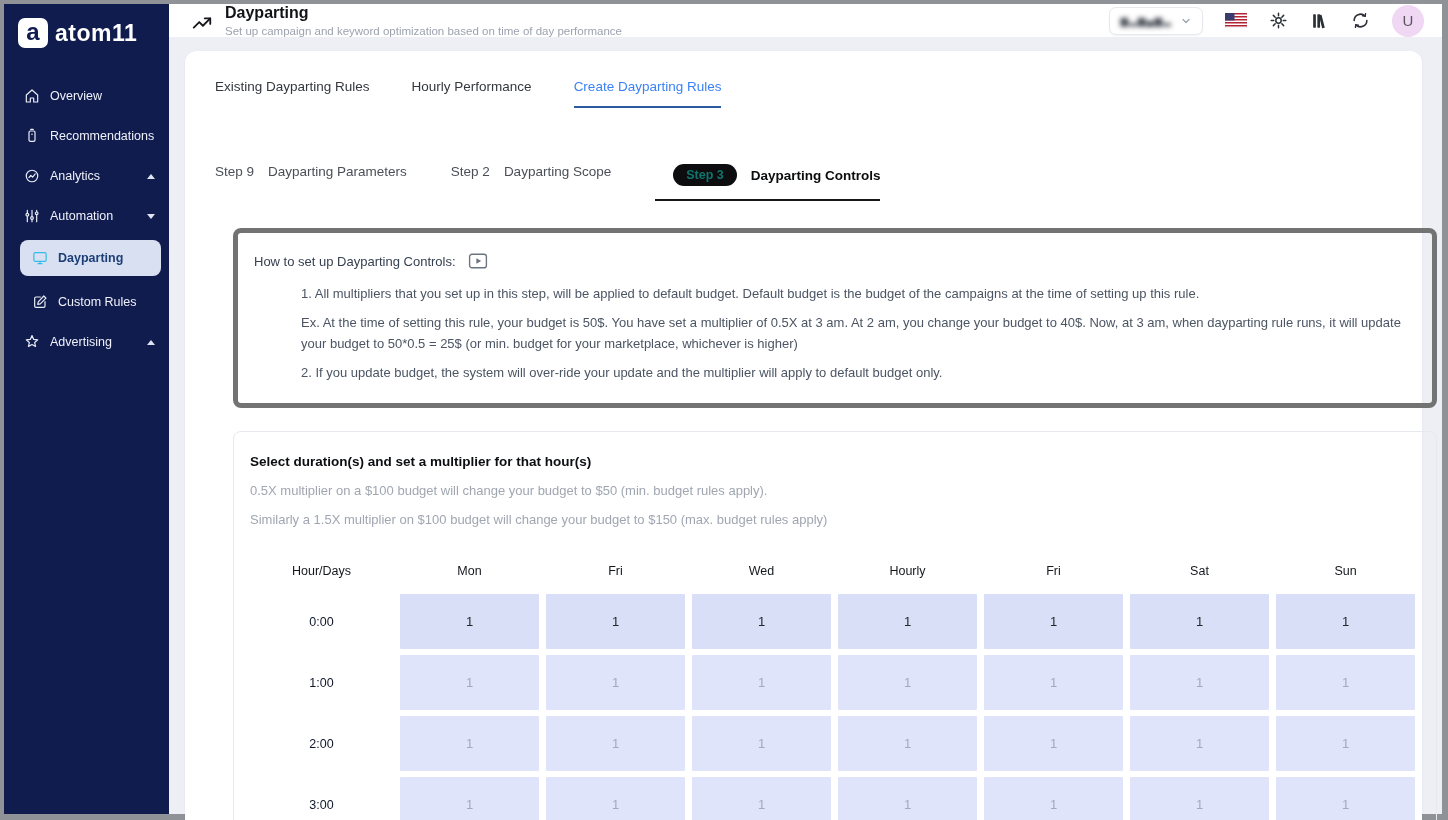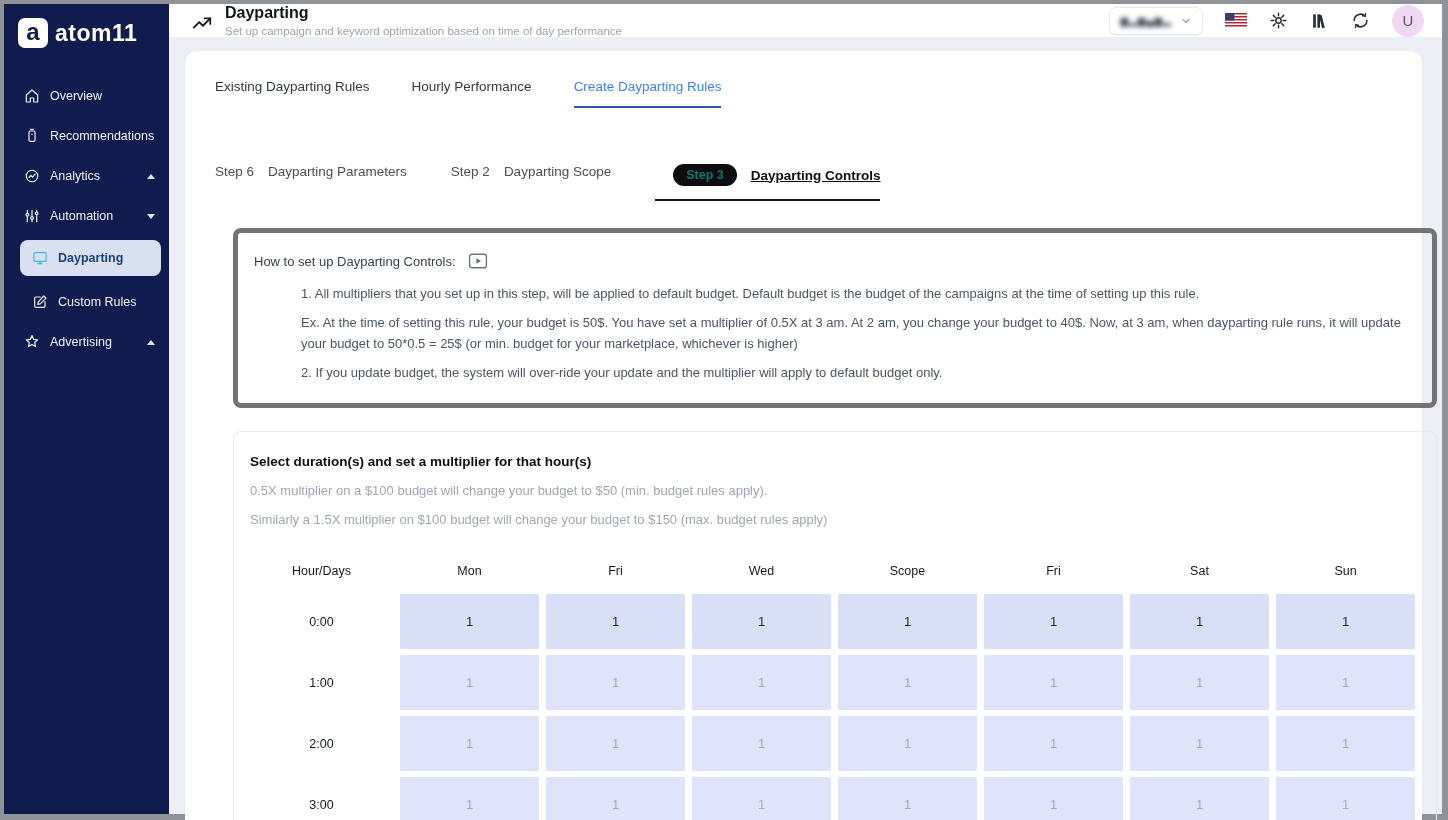--- a/index.html
+++ b/index.html
@@ -43,21 +43,21 @@
   .tabs { display:flex; gap:42px; }
   .tab { font-size:13.5px; color:#33383f; padding-bottom:12px; cursor:pointer; }
   .tab.active { color:#3b82f6; font-weight:500; border-bottom:2px solid #2c5aa0; }
 
   
   .steps { display:flex; gap:44px; margin-top:56px; align-items:flex-start; }
   .step { display:flex; align-items:center; gap:14px; font-size:13.5px; color:#4a4f57; cursor:pointer; }
   .step .num { font-size:13.5px; }
   .step.active { padding:0 0 13px 18px; border-bottom:2.5px solid #16181b; }
   .step.active .num { background:#0d0d0f; color:#0f766e; border-radius:999px; padding:4px 13px; font-weight:600; font-size:12.5px; }
-  .step.active .lbl { color:#0b0c0e; font-weight:600;text-decoration:underline; }
+  .step.active .lbl { color:#0b0c0e; font-weight:600; }
 
   
   .info-card { margin:27px 30px 0 18px; width:1204px; border:5px solid #737373; border-radius:8px; padding:20px 18px 20px 16px; }
   .info-head { display:flex; align-items:center; gap:12px; font-size:13px; color:#374151; }
   .play-ic { color:#6b7280; cursor:pointer; }
   .info-paras { margin-top:14px;margin-left:47px; }
   .info-paras p { font-size:13px; color:#4b5563; line-height:21px; margin-top:8px; }
 
   
   .duration-card { margin:23px 30px 0 18px; width:1204px; border:1px solid #e7e9ef; border-radius:8px; padding:22px 0 40px 16px; }
@@ -220,21 +220,21 @@
       <div class="card">
 
         <div class="tabs" id="tabs">
             <div class="tab">Existing Dayparting Rules</div>
             <div class="tab">Hourly Performance</div>
             <div class="tab active">Create Dayparting Rules</div>
           </div>
 
         <div class="steps" id="steps">
             <div class="step">
-              <span class="num">Step 6</span>
+              <span class="num">Step 9</span>
               <span class="lbl">Dayparting Parameters</span>
             </div>
             <div class="step">
               <span class="num">Step 2</span>
               <span class="lbl">Dayparting Scope</span>
             </div>
             <div class="step active">
               <span class="num">Step 3</span>
               <span class="lbl">Dayparting Controls</span>
             </div>
@@ -262,21 +262,21 @@
           <div class="dur-hints" id="hints">
               <p>0.5X multiplier on a $100 budget will change your budget to $50 (min. budget rules apply).</p>
               <p>Similarly a 1.5X multiplier on $100 budget will change your budget to $150 (max. budget rules apply)</p>
             </div>
           <div class="sched" id="sched">
               <div class="sched-row sched-head">
                 <div class="hcell">Hour/Days</div>
                 <div class="hcell">Mon</div>
                 <div class="hcell">Fri</div>
                 <div class="hcell">Wed</div>
-                <div class="hcell">Scope</div>
+                <div class="hcell">Hourly</div>
                 <div class="hcell">Fri</div>
                 <div class="hcell">Sat</div>
                 <div class="hcell">Sun</div>
               </div>
               <div class="sched-row body-row emph">
                 <div class="hour-cell">0:00</div>
                 <div class="mult-cell">1</div>
                 <div class="mult-cell">1</div>
                 <div class="mult-cell">1</div>
                 <div class="mult-cell">1</div>

